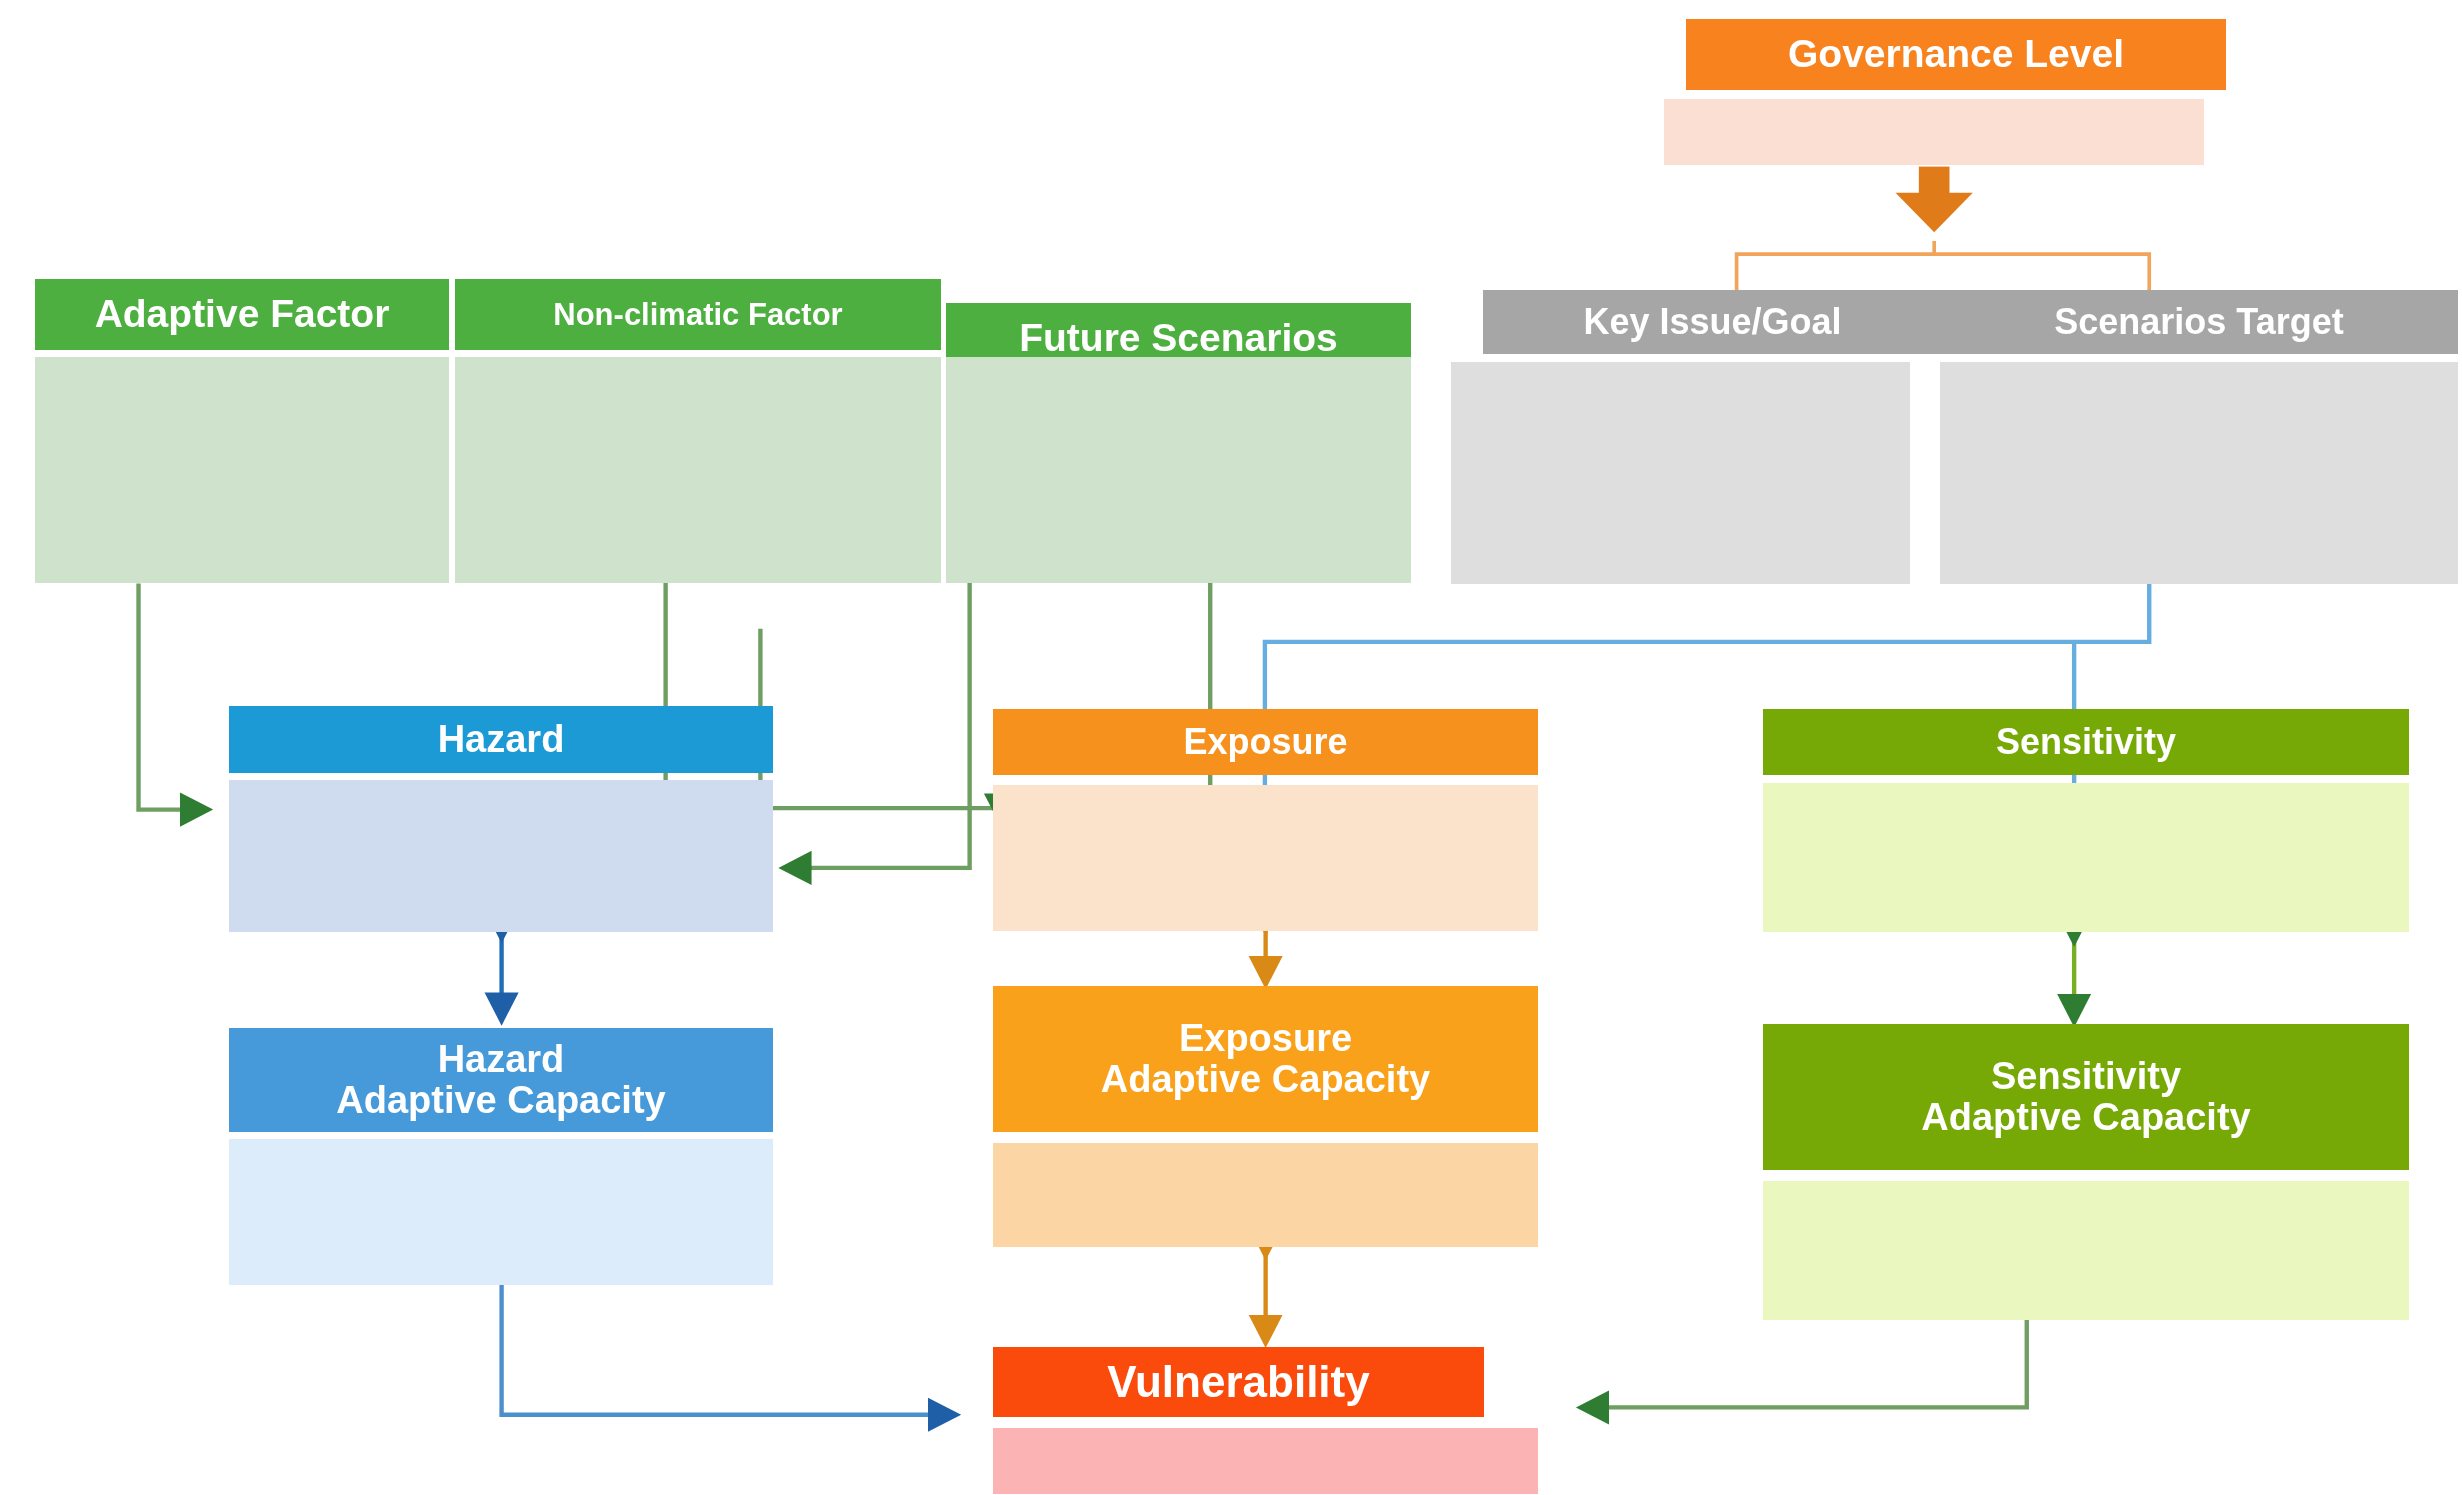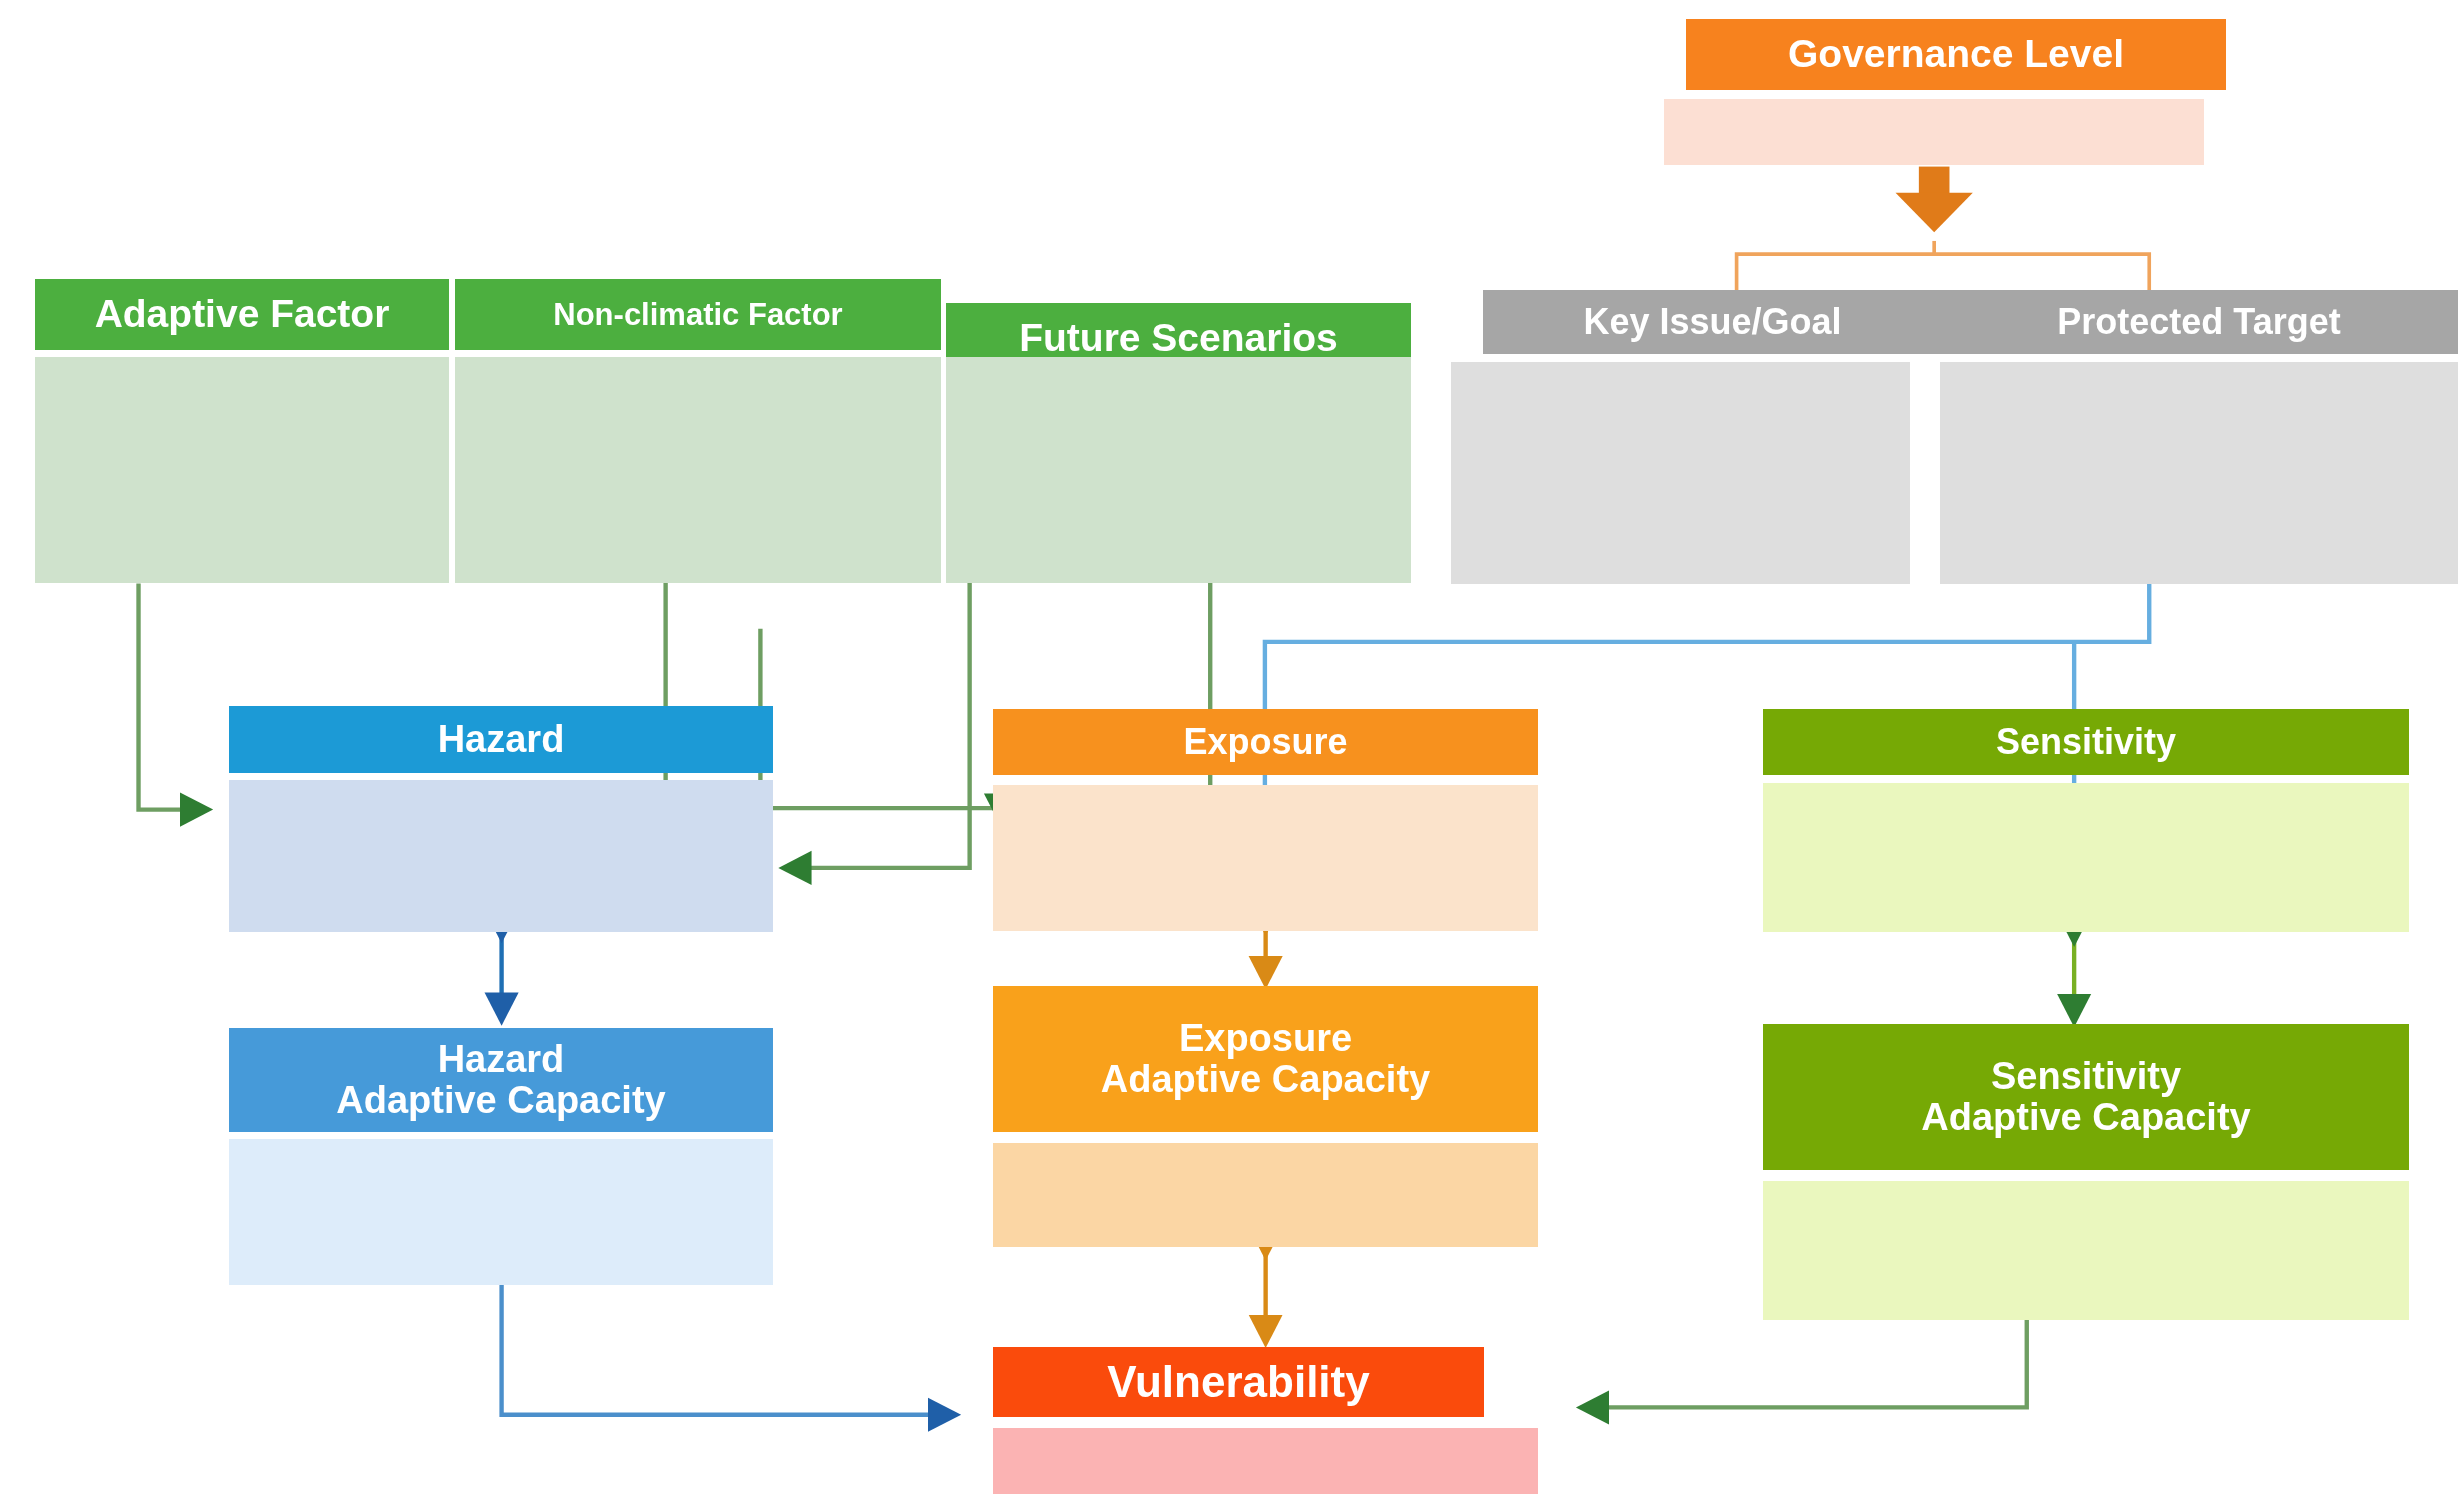--- a/index.html
+++ b/index.html
@@ -100,21 +100,21 @@
     <div class="hdr" style="left:946px;top:279px;width:465px;height:71px;background:#4CAF3F;font-size:39px;margin-top:24px;">Future Scenarios</div>
     <div class="bdy" style="left:946px;top:357px;width:465px;height:226px;background:#CFE2CC;"></div>
   </div>
 
   <div class="node">
     <div class="hdr" style="left:1451px;top:290px;width:459px;height:64px;background:#A6A6A6;font-size:36px;margin-left:32px;">Key Issue/Goal</div>
     <div class="bdy" style="left:1451px;top:362px;width:459px;height:222px;background:#DEDEDE;"></div>
   </div>
 
   <div class="node">
-    <div class="hdr" style="left:1940px;top:290px;width:518px;height:64px;background:#A6A6A6;font-size:36px;">Protected Target</div>
+    <div class="hdr" style="left:1940px;top:290px;width:518px;height:64px;background:#A6A6A6;font-size:36px;">Scenarios Target</div>
     <div class="bdy" style="left:1940px;top:362px;width:518px;height:222px;background:#DEDEDE;"></div>
   </div>
 
   <div class="node">
     <div class="hdr" style="left:229px;top:706px;width:544px;height:67px;background:#1C9AD6;font-size:38px;">Hazard</div>
     <div class="bdy" style="left:229px;top:780px;width:544px;height:152px;background:#CFDCEF;"></div>
   </div>
 
   <div class="node">
     <div class="hdr" style="left:993px;top:709px;width:545px;height:66px;background:#F7911E;font-size:36px;">Exposure</div>

